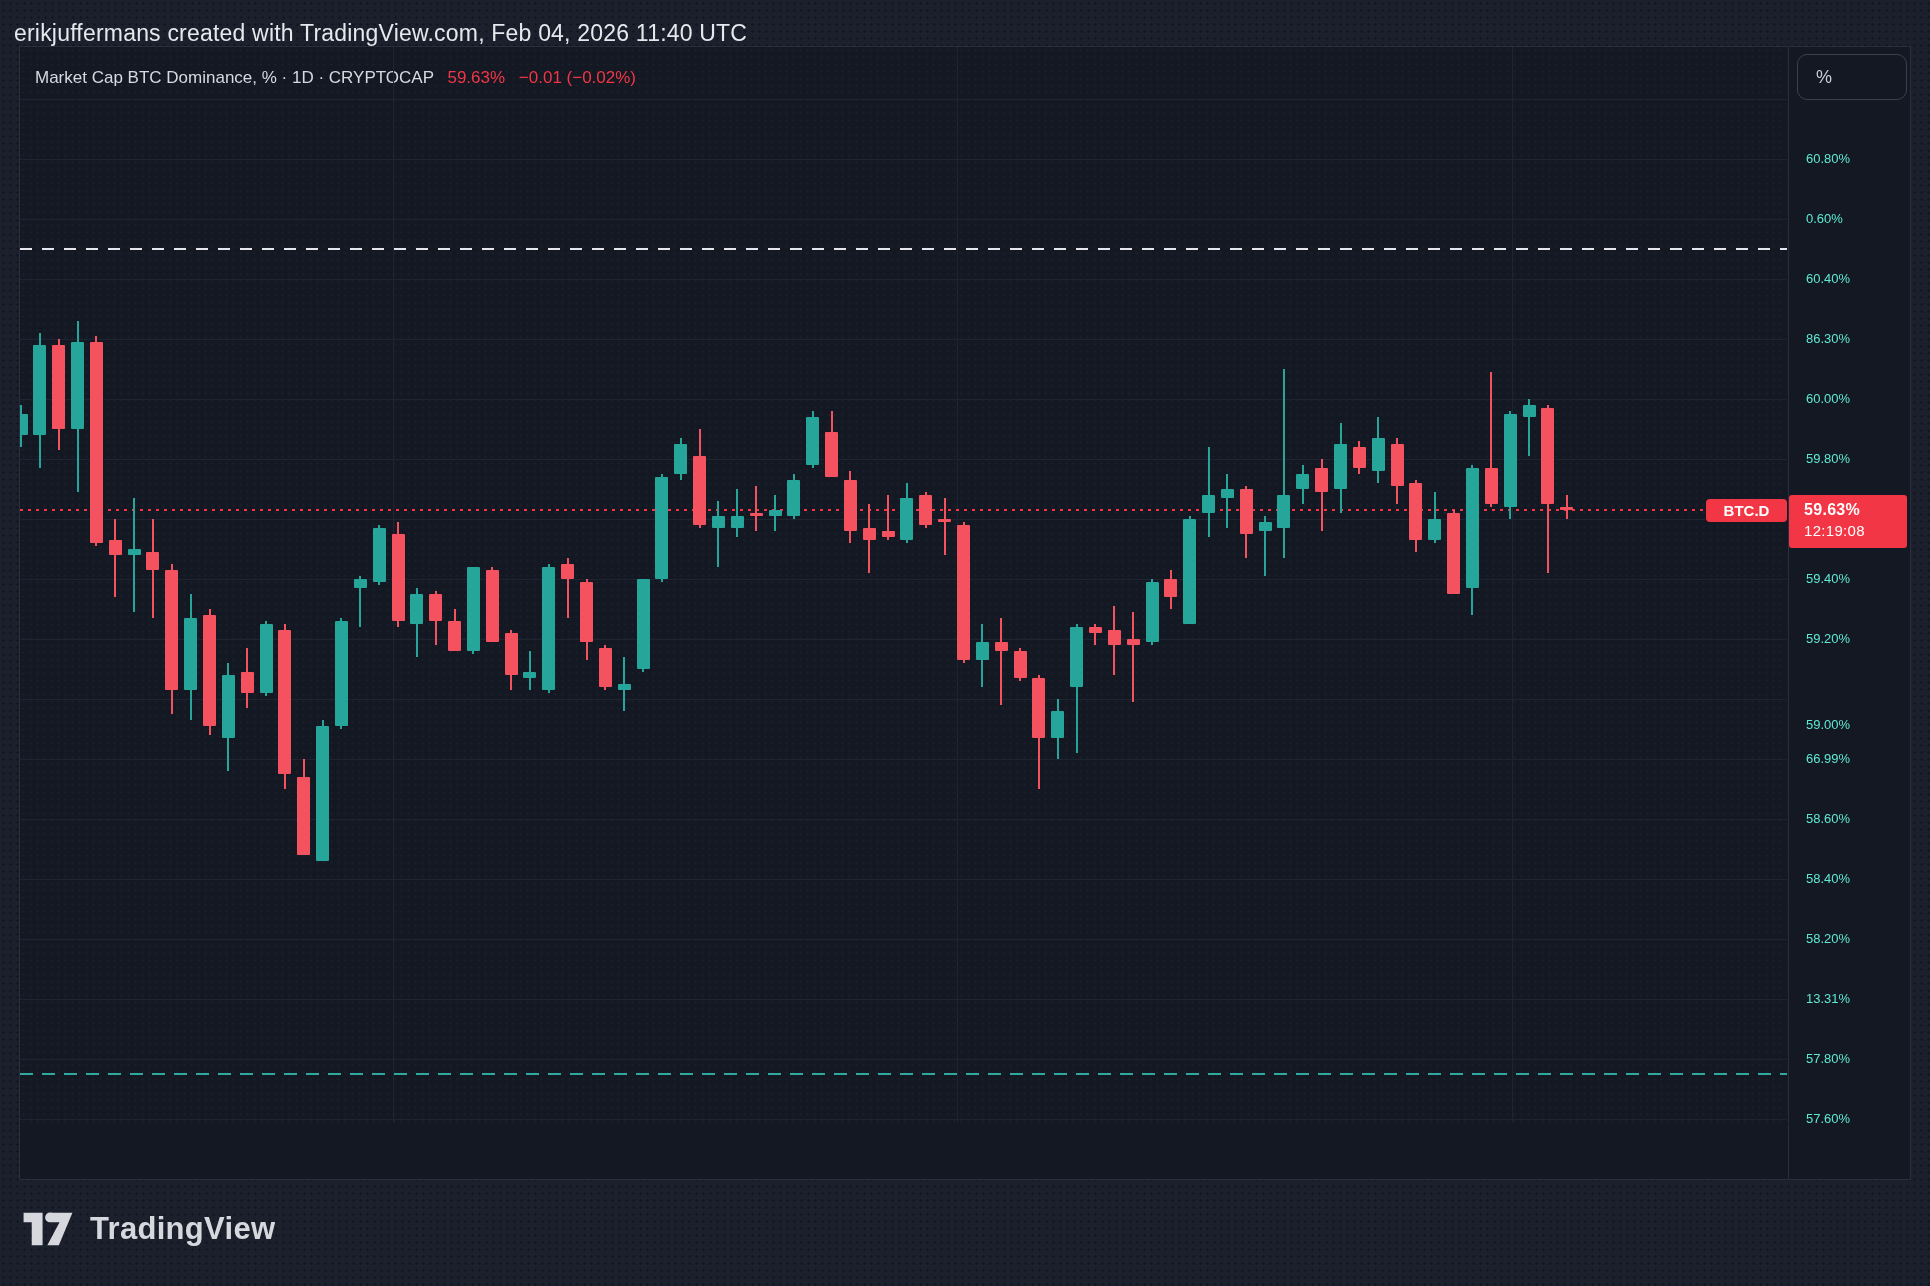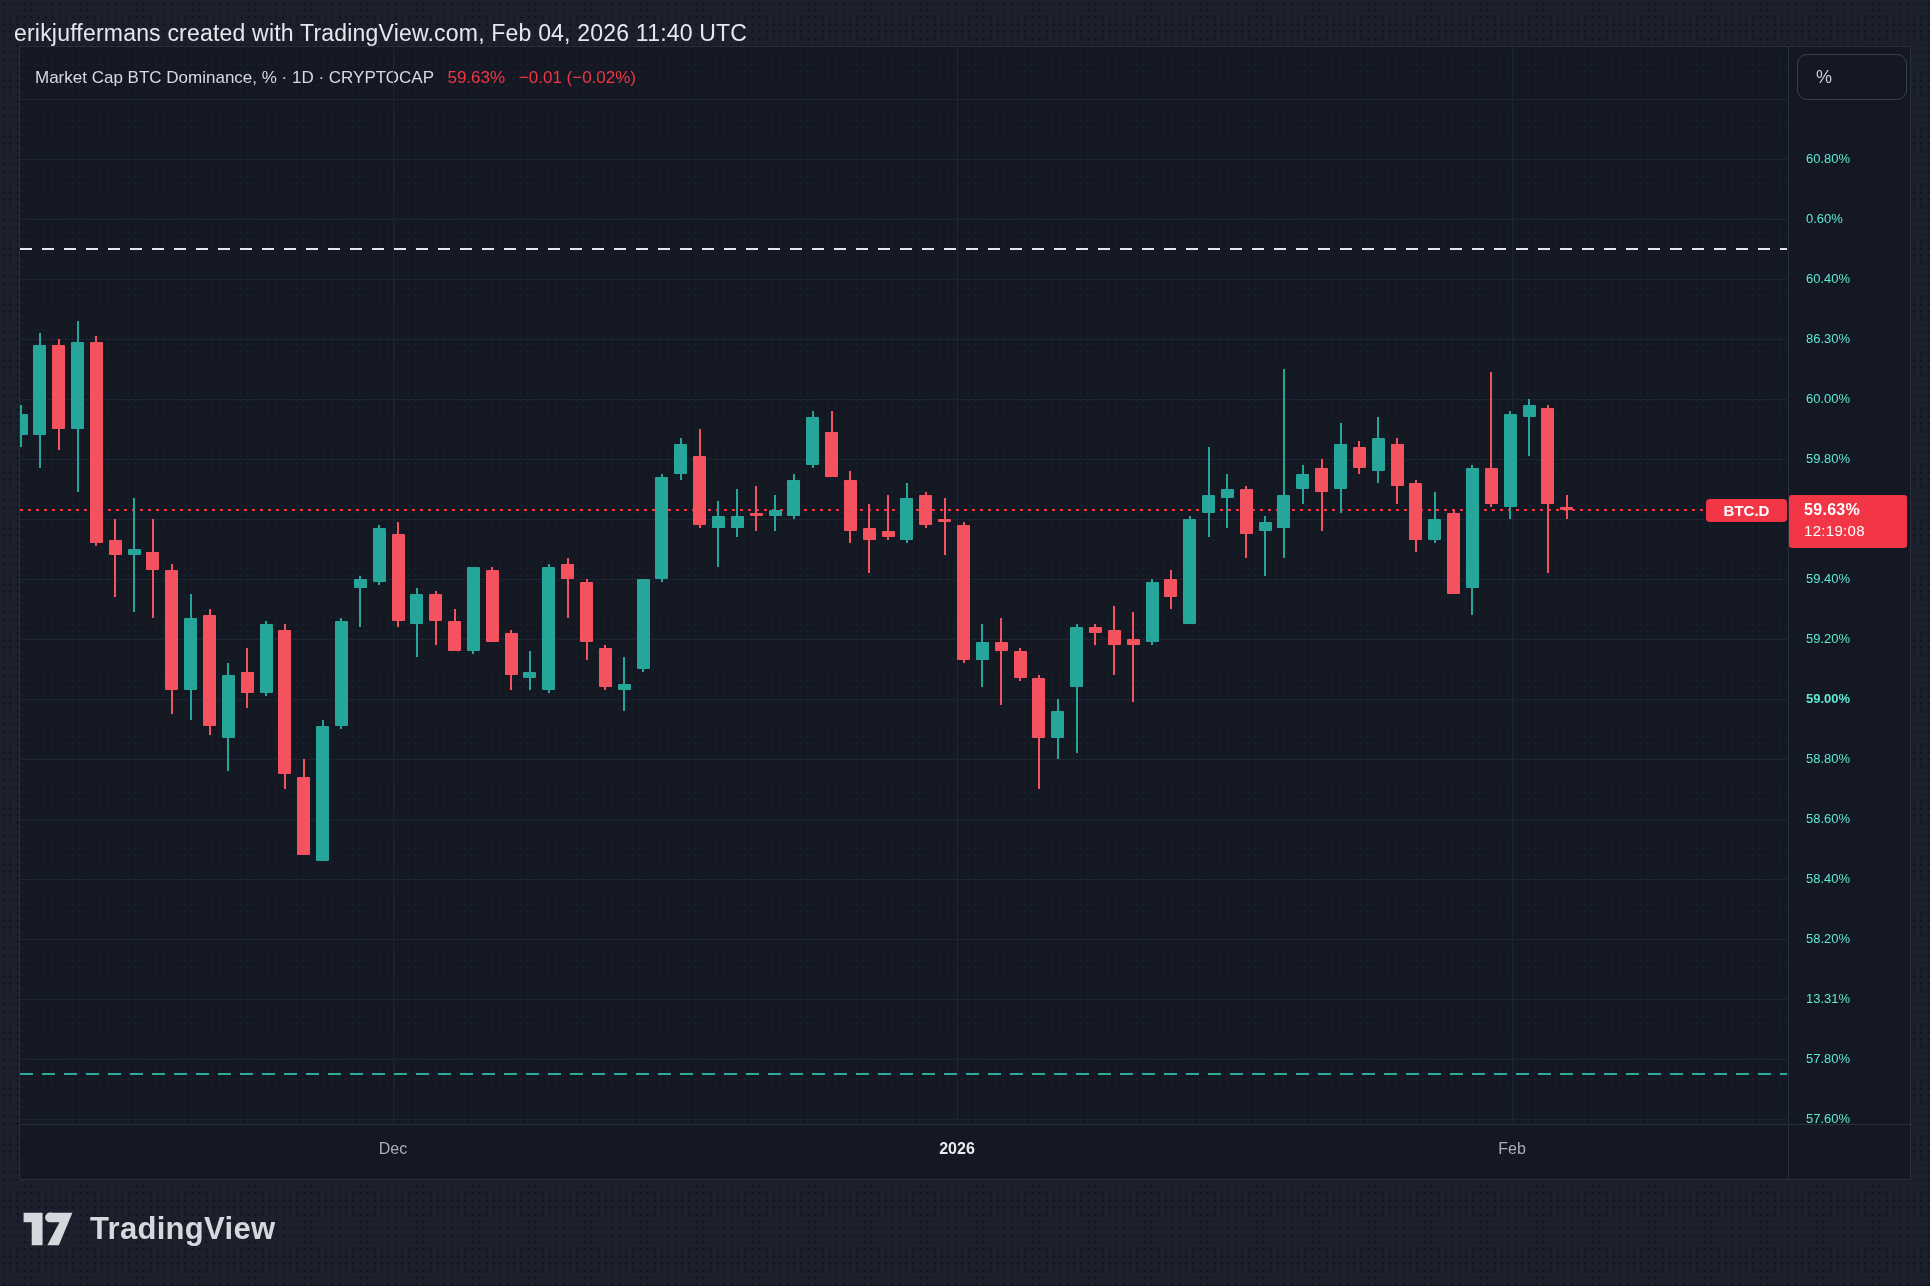--- a/index.html
+++ b/index.html
@@ -290,35 +290,30 @@
   <div class="price-axis" id="price-axis">
     <div class="unit-button">%</div>
   <div class="axis-label" style="top: 102px;">60.80%</div>
       <div class="axis-label" style="top: 162px;">0.60%</div>
       <div class="axis-label" style="top: 222px;">60.40%</div>
       <div class="axis-label" style="top: 282px;">86.30%</div>
       <div class="axis-label" style="top: 342px;">60.00%</div>
       <div class="axis-label" style="top: 402px;">59.80%</div>
       <div class="axis-label" style="top: 522px;">59.40%</div>
       <div class="axis-label" style="top: 582px;">59.20%</div>
-      <div class="axis-label" style="top: 642px; font-weight: bold;">59.00%</div>
-      <div class="axis-label" style="top: 702px;">58.80%</div>
+      <div class="axis-label" style="top: 668px;">59.00%</div>
+      <div class="axis-label" style="top: 702px;">66.99%</div>
       <div class="axis-label" style="top: 762px;">58.60%</div>
       <div class="axis-label" style="top: 822px;">58.40%</div>
       <div class="axis-label" style="top: 882px;">58.20%</div>
       <div class="axis-label" style="top: 942px;">13.31%</div>
       <div class="axis-label" style="top: 1002px;">57.80%</div>
       <div class="axis-label" style="top: 1062px;">57.60%</div>
     </div>
 
-  <div class="time-axis" id="time-axis">
-      <div class="time-label" style="left: 373px;">Dec</div>
-      <div class="time-label em" style="left: 937px;">2026</div>
-      <div class="time-label" style="left: 1492px;">Feb</div>
-    </div>
   <div class="axis-sep-v"></div>
 
   <div class="price-pill">BTC.D</div>
   <div class="price-box">
     <div class="p">59.63%</div>
     <div class="t">12:19:08</div>
   </div>
 </div>
 
 <div class="footer">

